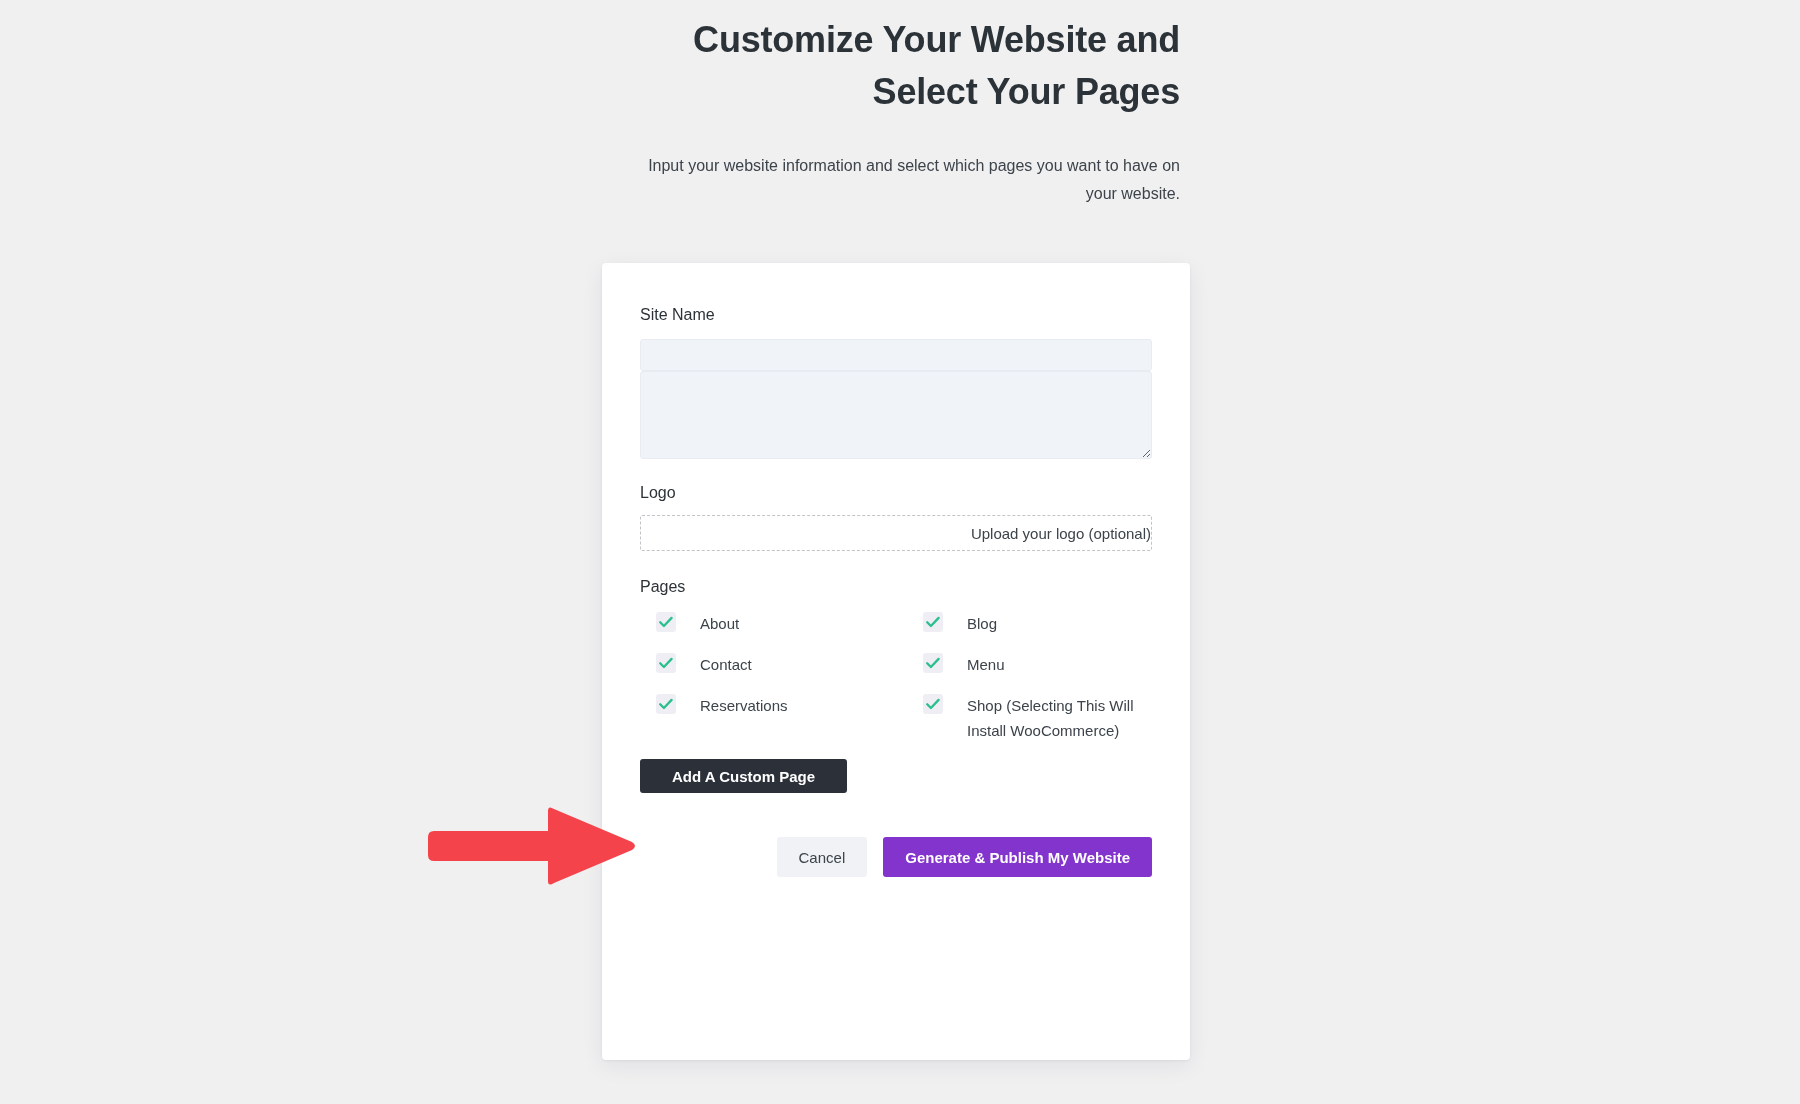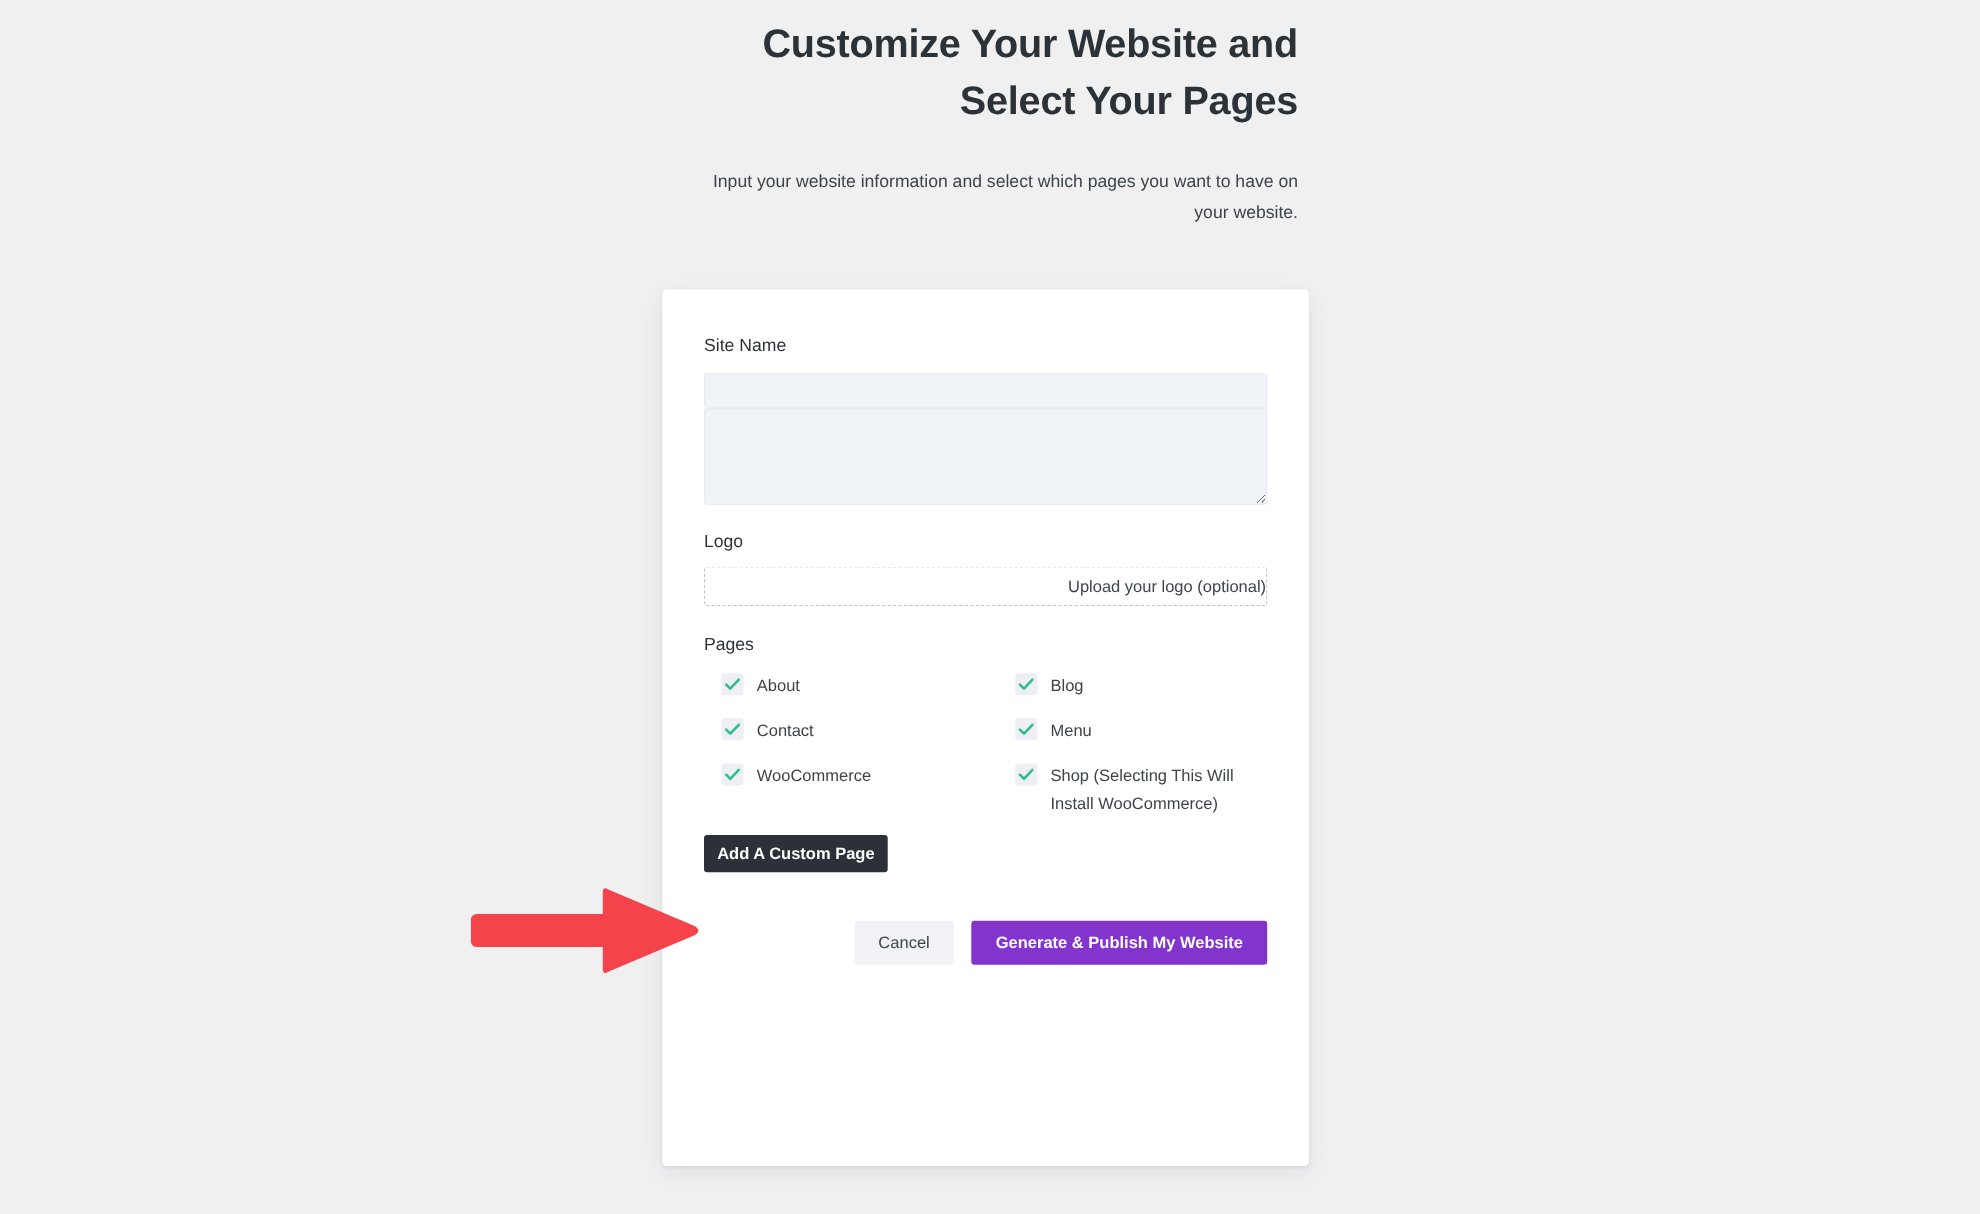--- a/index.html
+++ b/index.html
@@ -141,29 +141,30 @@
     position: relative;
     margin-top: 1px;
     display: inline-block;
   }
   .cb svg { position: absolute; left: 2px; top: 2px; }
   .page-option-label {
     font-size: 15px;
     line-height: 25px;
     color: #3c434a;
     max-width: 200px;
+    margin-left: 12px;
   }
   .page-option.wide .page-option-label { max-width: 190px; }
 
   
   .add-page-btn {
     margin-top: 16px;
     margin-left: 0px;
     height: 34px;
-    padding: 0 12px;
+    padding: 0 32px;
     background: #2c3038;
     color: #ffffff;
     border: none;
     border-radius: 3px;
     font-family: "Liberation Sans", sans-serif;
     font-size: 15px;
     font-weight: 700;
     cursor: pointer;
     display: inline-flex;
     align-items: center;
@@ -281,21 +282,21 @@
             </span>
             <span class="page-option-label">Menu</span>
           </div>
 
           <div class="page-option">
             <span class="cb">
               <svg width="16" height="16" viewBox="0 0 16 16">
                   <path d="M2.2 8.3 L5.9 12 L13.6 3.9" fill="none" stroke="#2bbf8e" stroke-width="2.3" stroke-linecap="round" stroke-linejoin="round"></path>
                 </svg>
             </span>
-            <span class="page-option-label">WooCommerce</span>
+            <span class="page-option-label">Reservations</span>
           </div>
 
           <div class="page-option wide">
             <span class="cb">
               <svg width="16" height="16" viewBox="0 0 16 16">
                   <path d="M2.2 8.3 L5.9 12 L13.6 3.9" fill="none" stroke="#2bbf8e" stroke-width="2.3" stroke-linecap="round" stroke-linejoin="round"></path>
                 </svg>
             </span>
             <span class="page-option-label">Shop (Selecting This Will Install WooCommerce)</span>
           </div>

